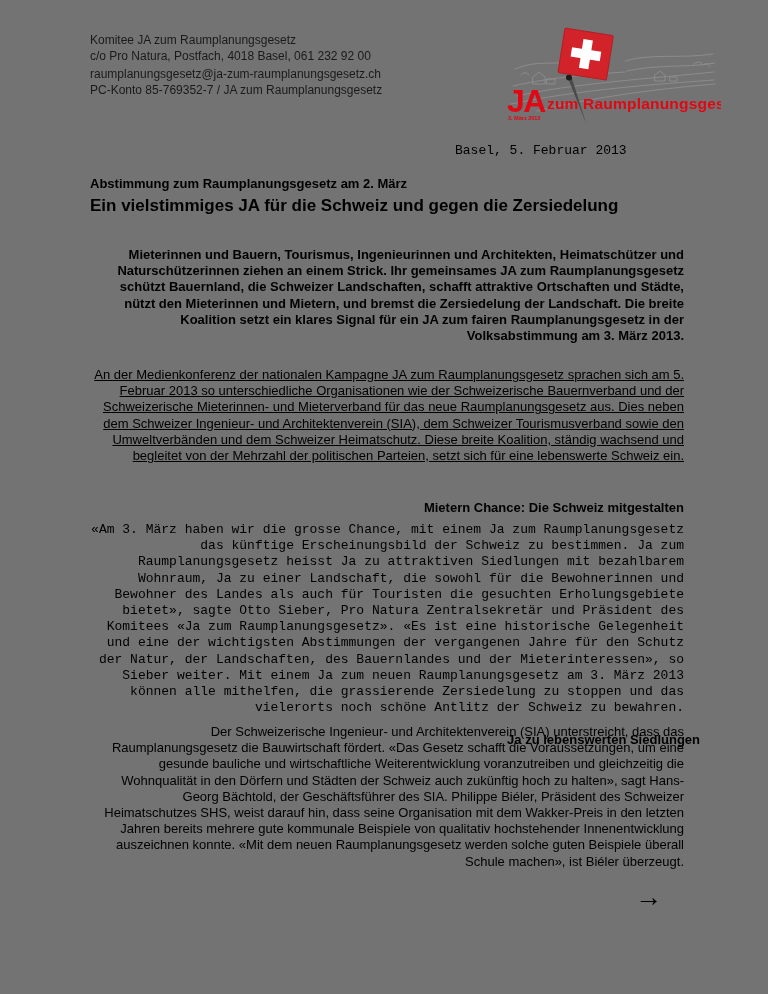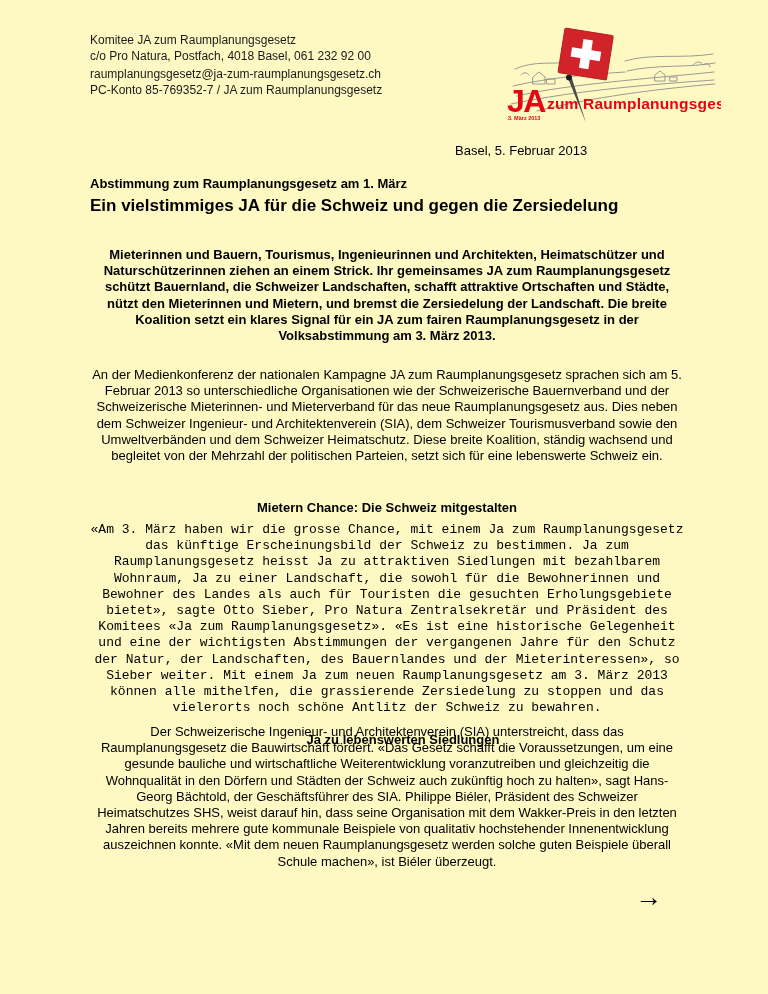--- a/index.html
+++ b/index.html
@@ -2,21 +2,21 @@
 <html lang="de"><head>
 <meta charset="utf-8">
 <title>Medienmitteilung</title>
 <style>
   html, body { margin: 0; padding: 0; background: #e8e8e8; }
   .page {
     position: relative;
     width: 768px;
     height: 994px;
     margin: 0 auto;
-    background: #fef9c3;
+    background: #737373;
     font-family: "Liberation Sans", sans-serif;
     color: #000;
     overflow: hidden;
   }
   
   .letterhead {
     position: absolute;
     left: 90px;
     top: 33px;
     font-size: 12px;
@@ -34,20 +34,21 @@
     height: 104px;
   }
   .logo svg { display: block; width: 214px; height: 104px; }
 
   
   .dateline {
     position: absolute;
     left: 455px;
     top: 143px;
     font-size: 13px;
+    font-family: Liberation Mono, monospace;
   }
 
   
   .kicker {
     position: absolute;
     left: 90px;
     top: 176px;
     font-size: 13px;
     font-weight: bold;
   }
@@ -61,24 +62,24 @@
     line-height: 22px;
   }
 
   
   .copy {
     position: absolute;
     left: 90px;
     width: 594px;
     font-size: 13px;
     line-height: 16.2px;
-    text-align: center;
+    text-align: right;
   }
   .lead     { top: 247px; font-weight: bold; }
-  .intro    { top: 367px; }
+  .intro    { top: 367px; text-decoration: underline; }
   .h-chance { top: 500px; font-size: 13px; font-weight: bold; }
   .b-chance { top: 522px; font-family: Liberation Mono, monospace; }
   .h-siedl  { top: 716px; font-size: 13px; font-weight: bold; }
   .b-siedl  { top: 724px; }
 
   
   .arrow {
     position: absolute;
     left: 635px;
     top: 884px;
@@ -131,21 +132,21 @@
       </g>
 
       <text x="0" y="87" font-family="Liberation Sans, sans-serif" font-size="32" font-weight="bold" fill="#e30613" letter-spacing="-1.5">JA</text>
       <text x="40" y="84" font-family="Liberation Sans, sans-serif" font-size="15.5" font-weight="bold" fill="#e30613" letter-spacing="0.2">zum Raumplanungsgesetz</text>
       <text x="1" y="94.5" font-family="Liberation Sans, sans-serif" font-size="5.5" font-weight="bold" fill="#e30613">3. März 2013</text>
     </svg>
   </div>
 
   <div class="dateline">Basel, 5. Februar 2013</div>
 
-  <div class="kicker">Abstimmung zum Raumplanungsgesetz am 1. März</div>
+  <div class="kicker">Abstimmung zum Raumplanungsgesetz am 2. März</div>
   <h1 class="headline" style="margin:0">Ein vielstimmiges JA für die Schweiz und gegen die Zersiedelung</h1>
 
   <p class="copy lead" style="margin:0">Mieterinnen und Bauern, Tourismus, Ingenieurinnen und Architekten, Heimatschützer und Naturschützerinnen ziehen an einem Strick. Ihr gemeinsames JA zum Raumplanungsgesetz schützt Bauernland, die Schweizer Landschaften, schafft attraktive Ortschaften und Städte, nützt den Mieterinnen und Mietern, und bremst die Zersiedelung der Landschaft. Die breite Koalition setzt ein klares Signal für ein JA zum fairen Raumplanungsgesetz in der Volksabstimmung am 3. März 2013.</p>
 
   <p class="copy intro" style="margin:0">An der Medienkonferenz der nationalen Kampagne JA zum Raumplanungsgesetz sprachen sich am 5. Februar 2013 so unterschiedliche Organisationen wie der Schweizerische Bauernverband und der Schweizerische Mieterinnen- und Mieterverband für das neue Raumplanungsgesetz aus. Dies neben dem Schweizer Ingenieur- und Architektenverein (SIA), dem Schweizer Tourismusverband sowie den Umweltverbänden und dem Schweizer Heimatschutz. Diese breite Koalition, ständig wachsend und begleitet von der Mehrzahl der politischen Parteien, setzt sich für eine lebenswerte Schweiz ein.</p>
 
   <h2 class="copy h-chance" style="margin:0">Mietern Chance: Die Schweiz mitgestalten</h2>
   <p class="copy b-chance" style="margin:0">«Am 3. März haben wir die grosse Chance, mit einem Ja zum Raumplanungsgesetz das künftige Erscheinungsbild der Schweiz zu bestimmen. Ja zum Raumplanungsgesetz heisst Ja zu attraktiven Siedlungen mit bezahlbarem Wohnraum, Ja zu einer Landschaft, die sowohl für die Bewohnerinnen und Bewohner des Landes als auch für Touristen die gesuchten Erholungsgebiete bietet», sagte Otto Sieber, Pro Natura Zentralsekretär und Präsident des Komitees «Ja zum Raumplanungsgesetz». «Es ist eine historische Gelegenheit und eine der wichtigsten Abstimmungen der vergangenen Jahre für den Schutz der Natur, der Landschaften, des Bauernlandes und der Mieterinteressen», so Sieber weiter. Mit einem Ja zum neuen Raumplanungsgesetz am 3. März 2013 können alle mithelfen, die grassierende Zersiedelung zu stoppen und das vielerorts noch schöne Antlitz der Schweiz zu bewahren.</p>
 
   <h2 class="copy h-siedl" style="margin:16px">Ja zu lebenswerten Siedlungen</h2>

